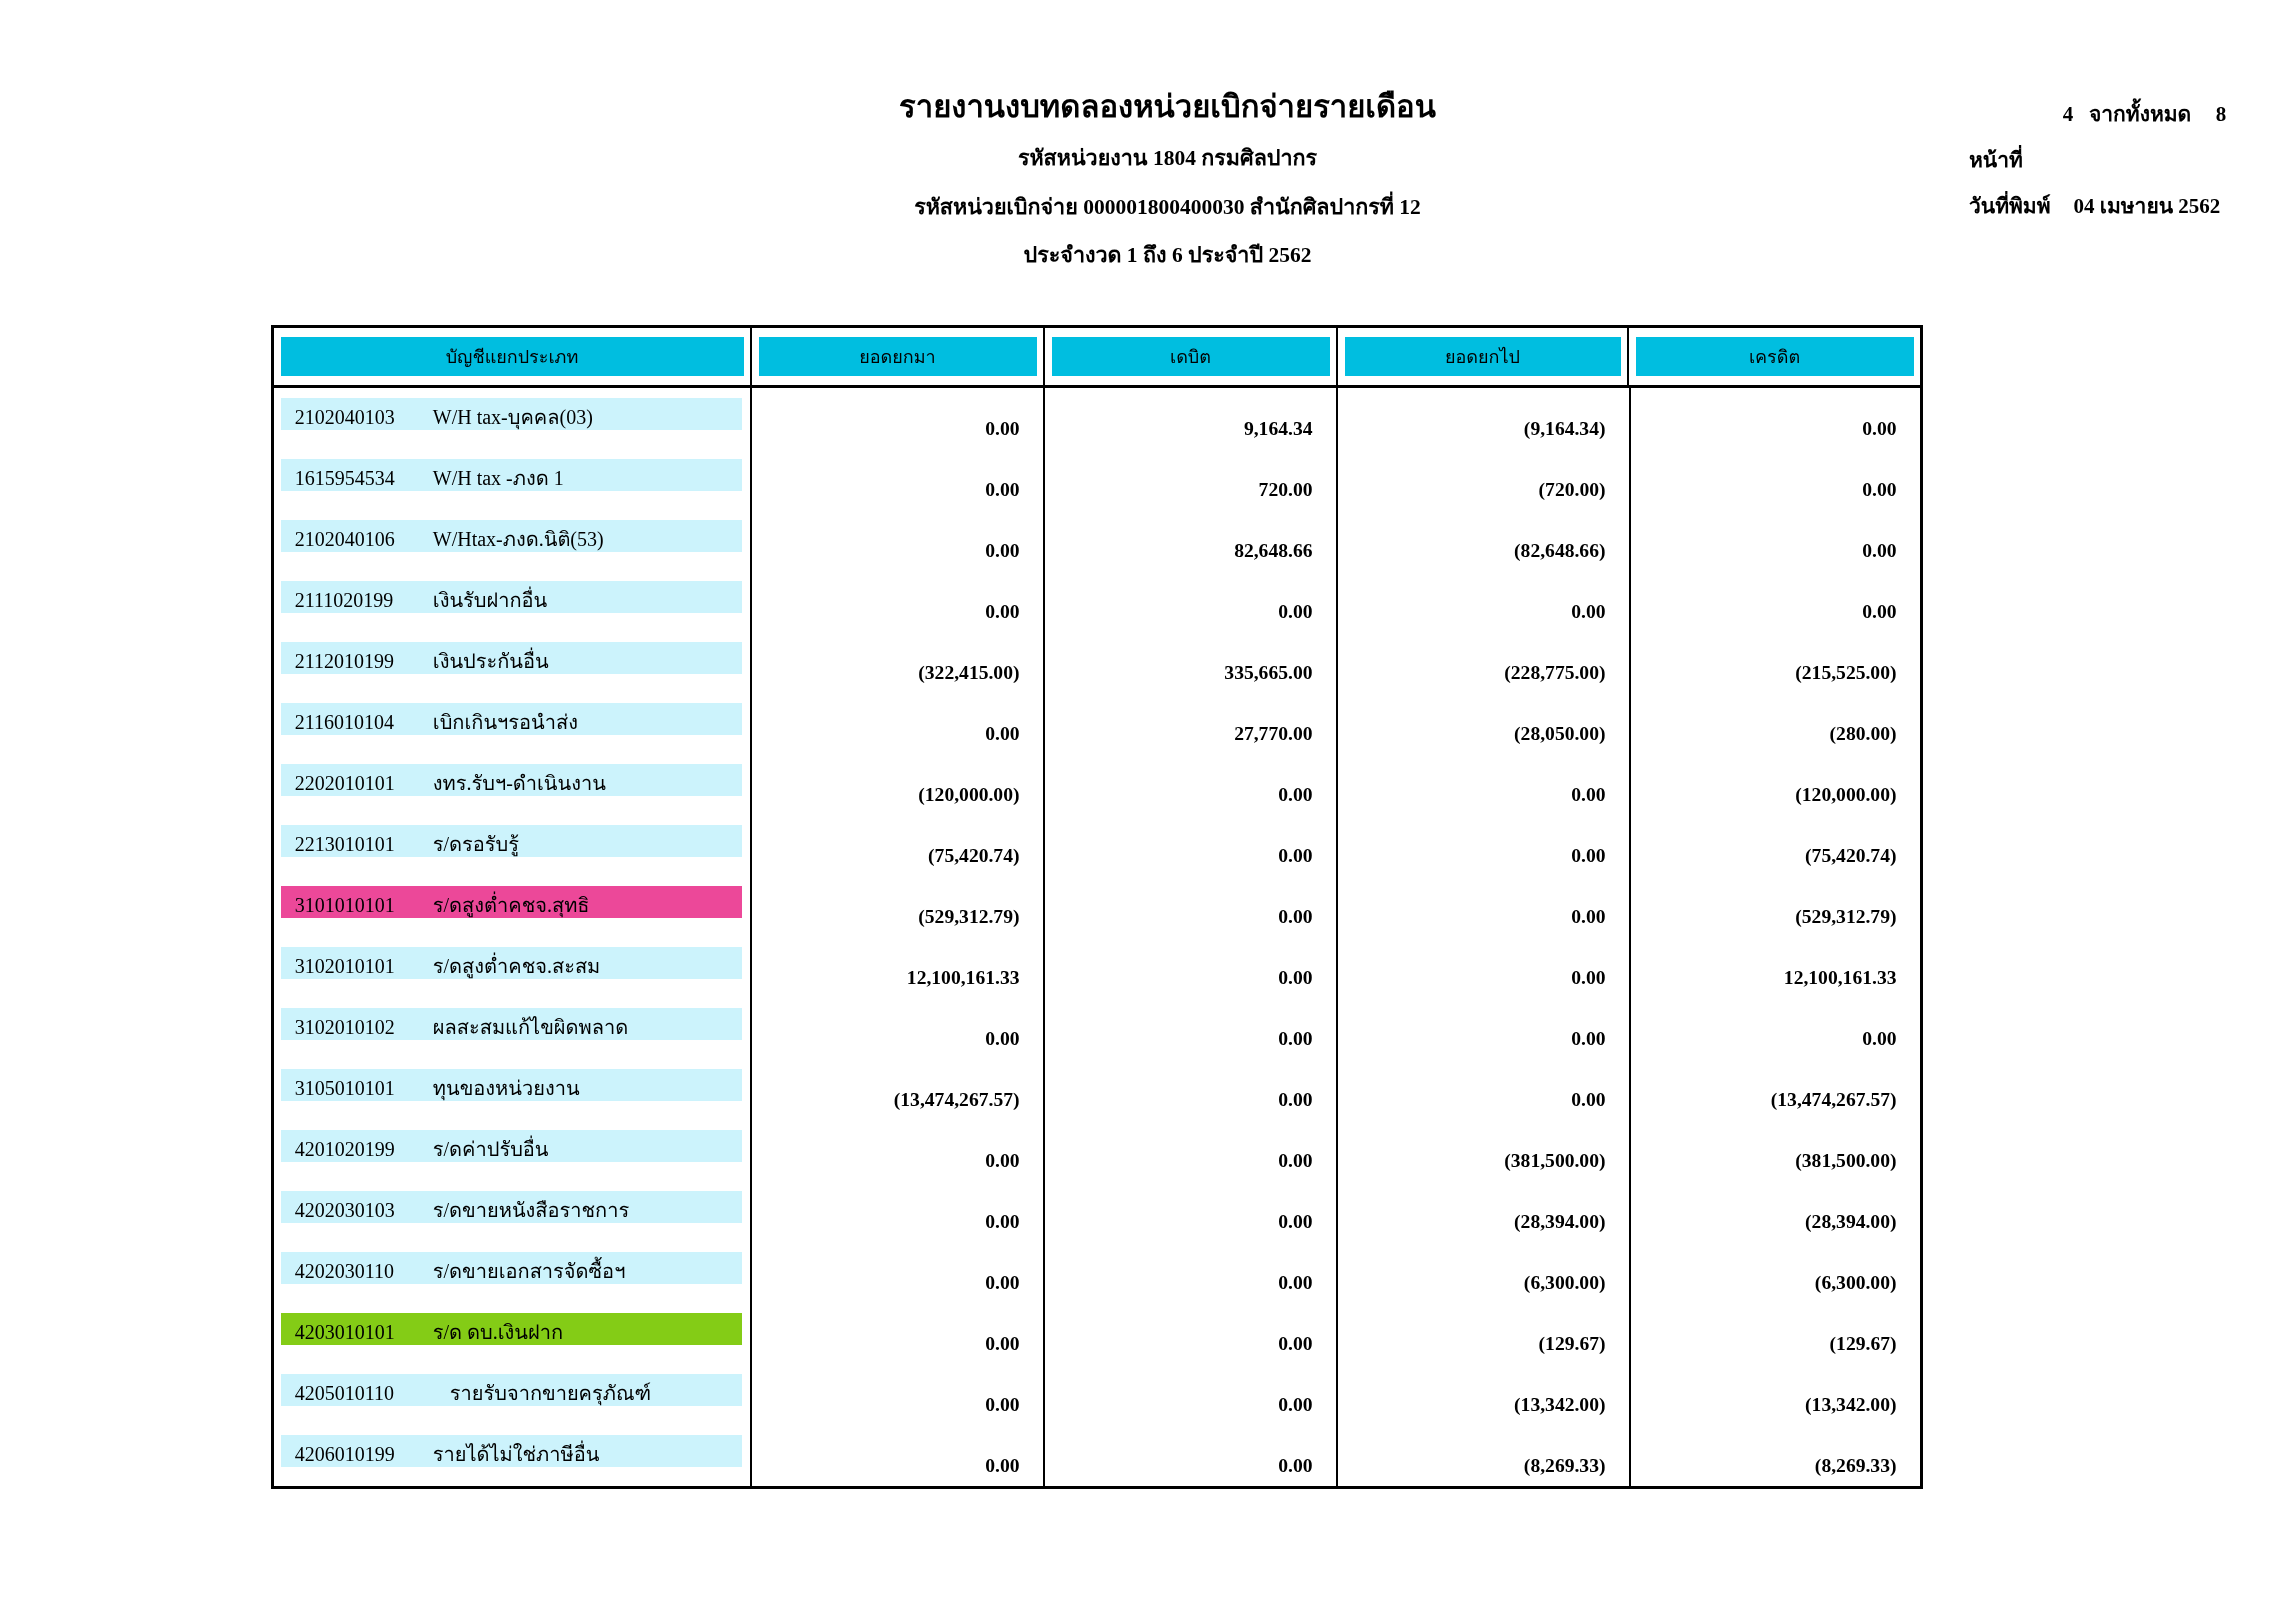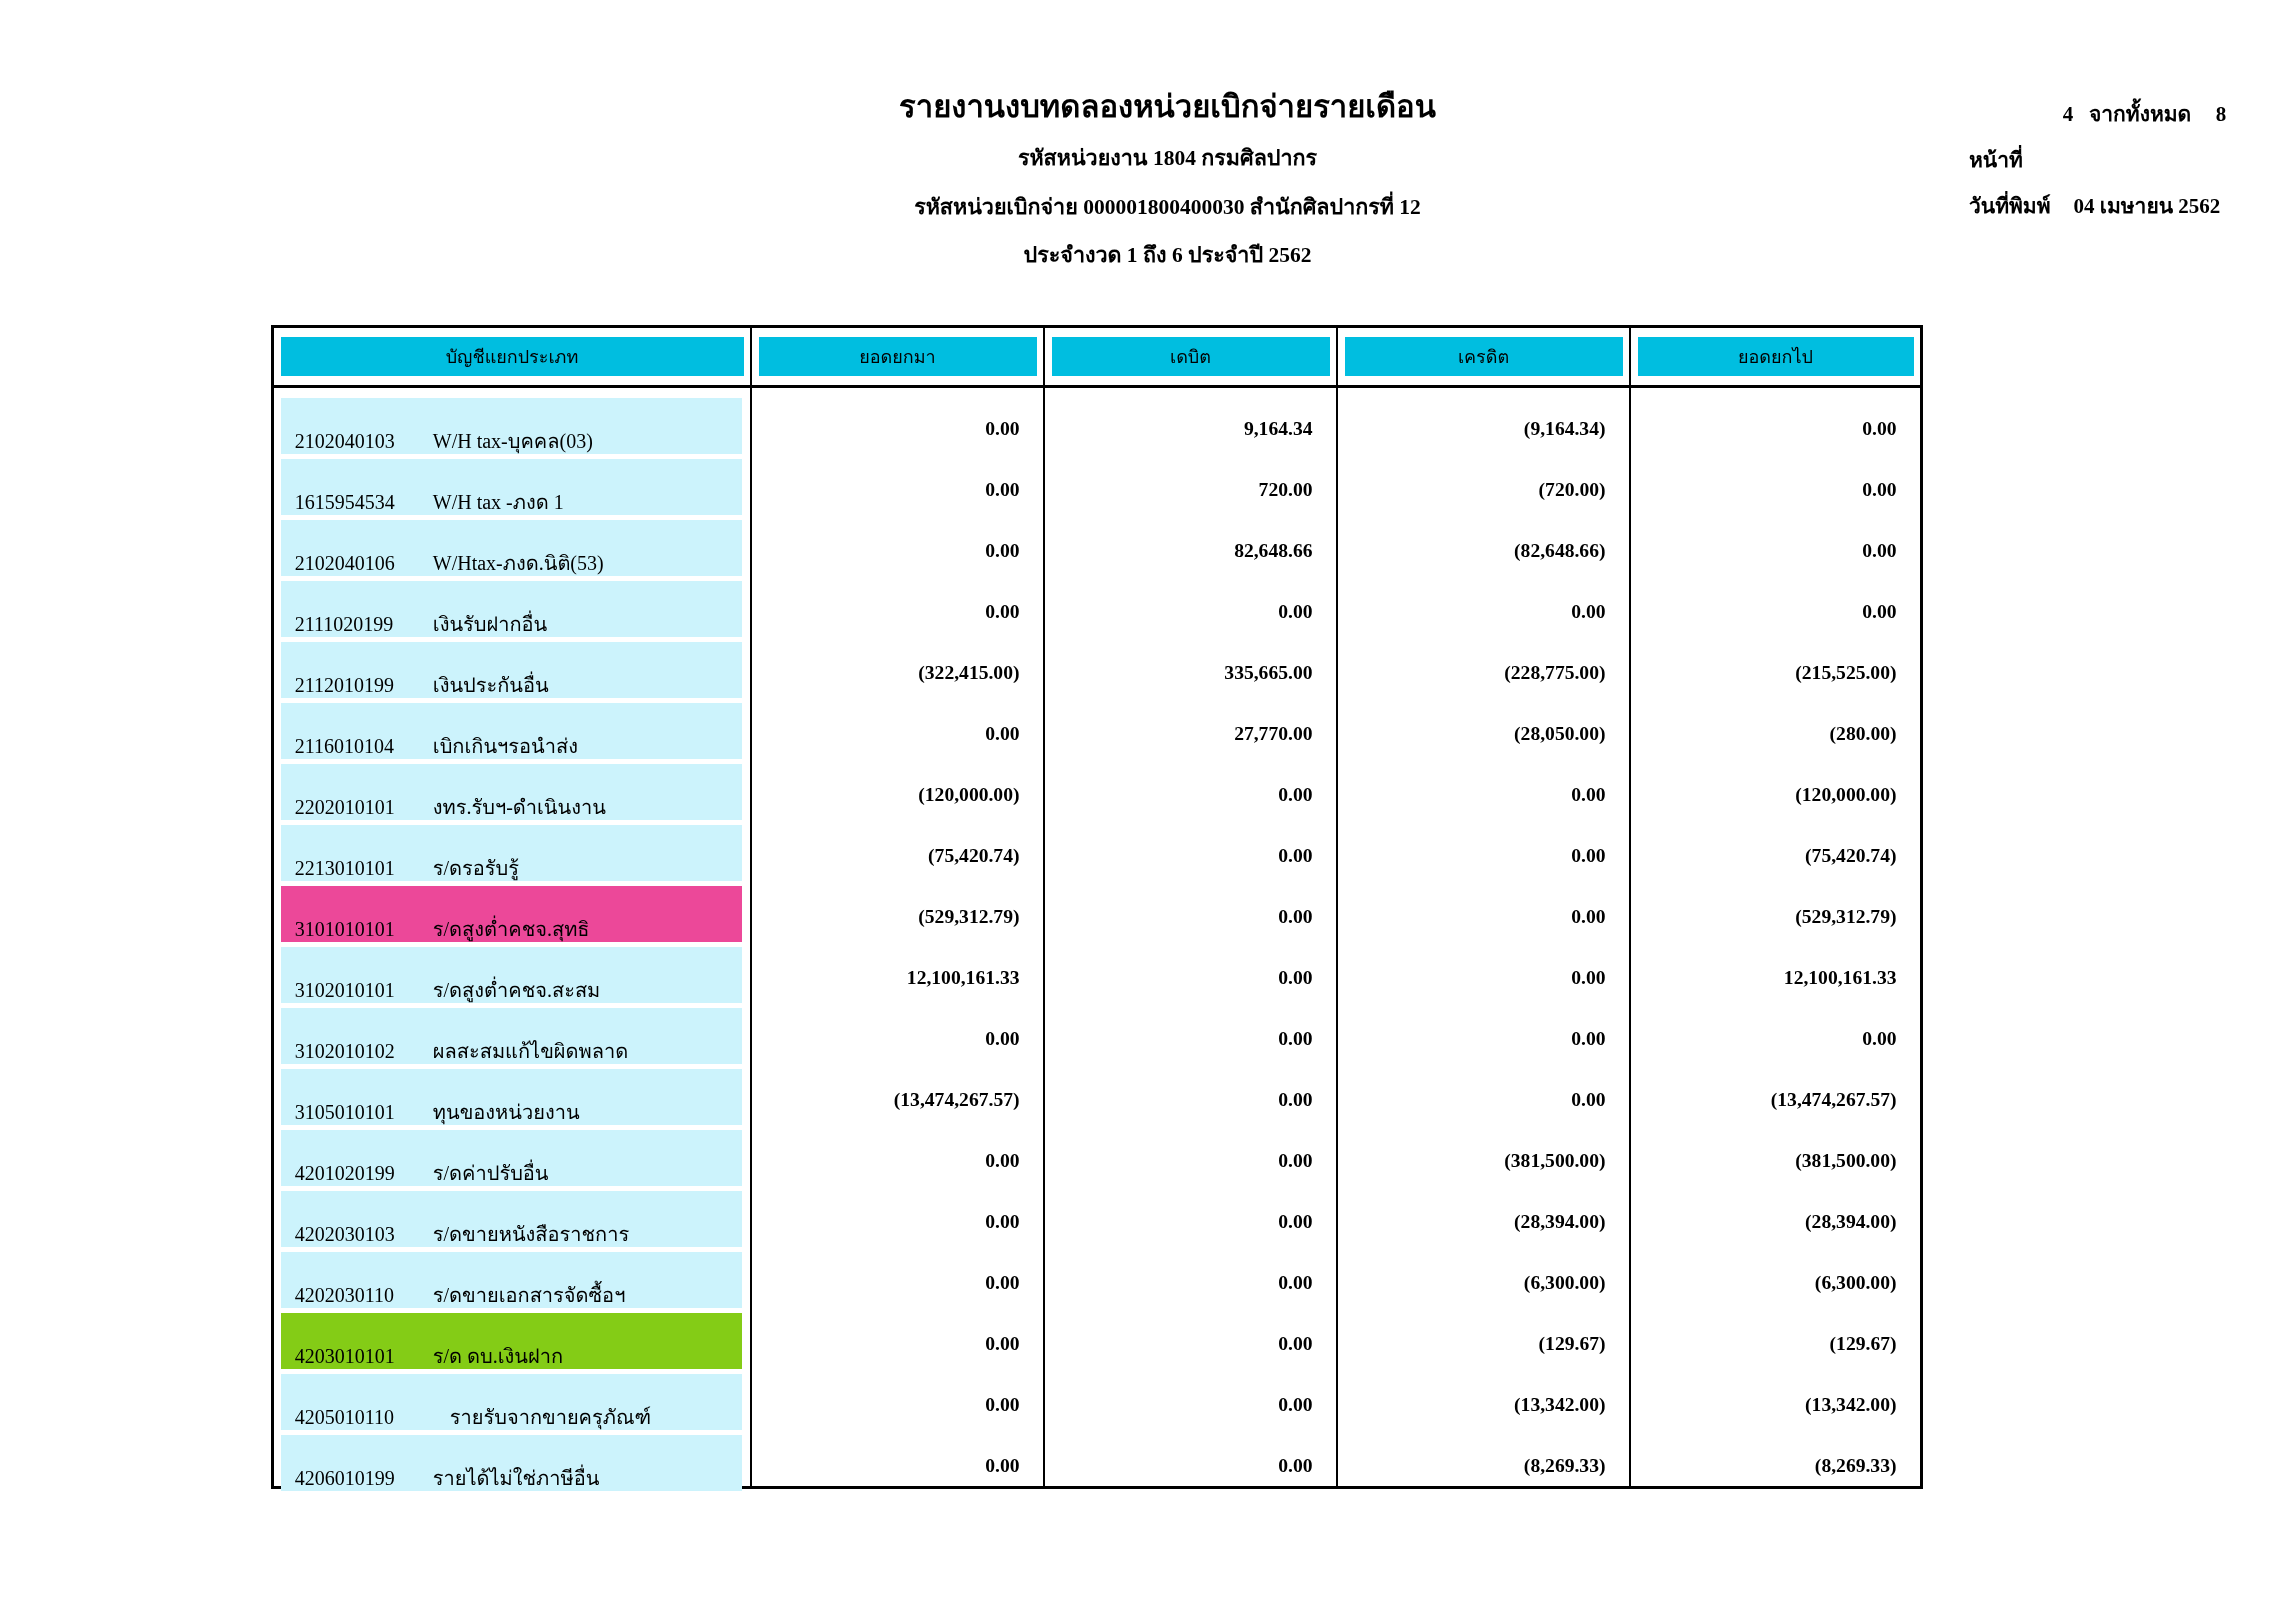--- a/index.html
+++ b/index.html
@@ -54,21 +54,21 @@
   #thead .cell{padding:9px 6.5px;}
   .hblock{
     width:100%;height:100%;
     display:flex;align-items:center;justify-content:center;
     font-size:18px;
   }
 
   
   .trow{height:61px;}
   .labelblock{
-    position:absolute;left:6.5px;right:7.8px;top:10.4px;height:56px;
+    position:absolute;left:6.5px;right:7.8px;top:10.4px;height:32px;
     display:flex;align-items:flex-end;
     padding:0 0 3.9px 14.3px;box-sizing:border-box;
     font-size:20px;line-height:1;
   }
   .acct-code{width:138px;flex:none;}
   .acct-name{flex:1;}
   .numcell{
     position:absolute;right:23.5px;left:0;top:10.4px;height:40px;
     display:flex;align-items:flex-end;justify-content:flex-end;
     padding-bottom:3.9px;
@@ -104,26 +104,26 @@
     <div id="thead" class="cols">
       <div class="cell c0">
           <div class="hblock" style="background: rgb(0, 190, 224);">บัญชีแยกประเภท</div>
         </div>
       <div class="cell c1">
           <div class="hblock" style="background: rgb(0, 190, 224);">ยอดยกมา</div>
         </div>
       <div class="cell c2">
           <div class="hblock" style="background: rgb(0, 190, 224);">เดบิต</div>
         </div>
+      <div class="cell c4">
+          <div class="hblock" style="background: rgb(0, 190, 224);">ยอดยกไป</div>
+        </div>
       <div class="cell c3">
           <div class="hblock" style="background: rgb(0, 190, 224);">เครดิต</div>
         </div>
-      <div class="cell c4">
-          <div class="hblock" style="background: rgb(0, 190, 224);">ยอดยกไป</div>
-        </div>
     </div>
     <div id="tbody">
   <div class="trow cols">
     <div class="cell c0">
       <div class="labelblock" style="background: rgb(204, 243, 252);">
         <span class="acct-code">2102040103</span>
         <span class="acct-name">W/H tax-บุคคล(03)</span>
       </div>
     </div>
     <div class="cell c1">

